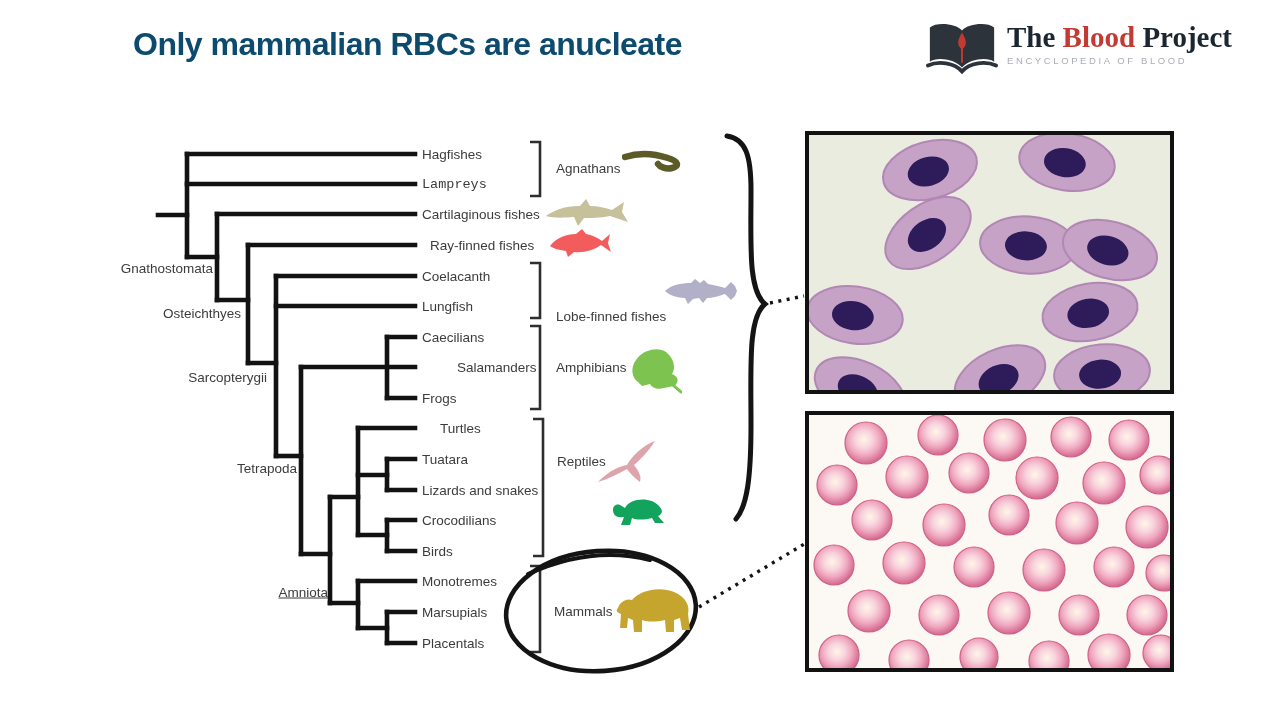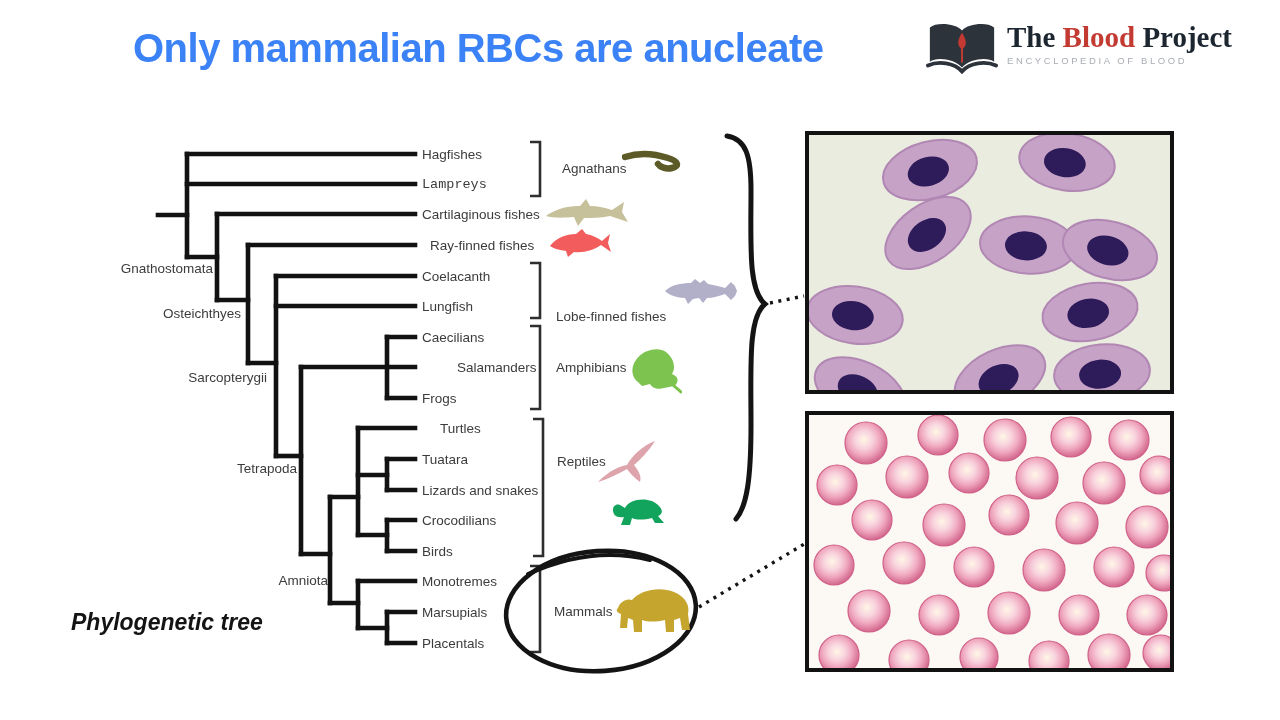--- a/index.html
+++ b/index.html
@@ -1,19 +1,19 @@
 <!DOCTYPE html>
 <html><head>
 <meta charset="utf-8">
 <style>
   html,body{margin:0;padding:0;background:#ffffff;}
   #canvas{position:relative;width:1280px;height:720px;background:#ffffff;overflow:hidden;
           font-family:"Liberation Sans", sans-serif;}
   .abs{position:absolute;}
-  #title{left:133px;top:26px;font-size:40px;font-weight:700;letter-spacing:-0.5px;color:#3b82f6;white-space:nowrap;}
+  #title{left:133px;top:26px;font-size:32px;font-weight:700;letter-spacing:-0.5px;color:#0c4a6e;white-space:nowrap;}
   #caption{left:71px;top:609px;font-size:23px;font-weight:700;font-style:italic;color:#141414;white-space:nowrap;}
   .tree-label{font-size:13.5px;color:#3c3c3c;white-space:nowrap;transform:translateY(-50%);}
   .clade-label{font-size:13.5px;color:#3c3c3c;white-space:nowrap;transform:translateY(-50%);text-align:right;}
   .group-label{font-size:13.5px;color:#3c3c3c;white-space:nowrap;transform:translateY(-50%);}
   #overlay-svg{left:0;top:0;}
   .micro{position:absolute;border:4px solid #121212;box-sizing:border-box;background:#fff;}
   #micro-top{left:805px;top:131px;width:369px;height:263px;}
   #micro-bottom{left:805px;top:411px;width:369px;height:261px;}
   .micro svg{display:block;width:100%;height:100%;}
   #logo{left:925px;top:20px;width:330px;height:60px;display:flex;align-items:flex-start;}
@@ -119,23 +119,23 @@
   <div class="abs tree-label" style="left:422px;top:520px;">Crocodilians</div>
   <div class="abs tree-label" style="left:422px;top:551px;">Birds</div>
   <div class="abs tree-label" style="left:422px;top:581px;">Monotremes</div>
   <div class="abs tree-label" style="left:422px;top:612px;">Marsupials</div>
   <div class="abs tree-label" style="left:422px;top:643px;">Placentals</div>
 
   <div class="abs clade-label" style="right:1067px;top:268px;">Gnathostomata</div>
   <div class="abs clade-label" style="right:1039px;top:313px;">Osteichthyes</div>
   <div class="abs clade-label" style="right:1013px;top:377px;">Sarcopterygii</div>
   <div class="abs clade-label" style="right:983px;top:468px;">Tetrapoda</div>
-  <div class="abs clade-label" style="right:952px;top:580px;">Amniota</div>
-
-  <div class="abs group-label" style="left:556px;top:168px;margin-left:6px;">Agnathans</div>
+  <div class="abs clade-label" style="right:952px;top:592px;text-decoration:underline;">Amniota</div>
+
+  <div class="abs group-label" style="left:556px;top:168px;">Agnathans</div>
   <div class="abs group-label" style="left:556px;top:293px;margin-top:23px;">Lobe-finned fishes</div>
   <div class="abs group-label" style="left:556px;top:367px;">Amphibians</div>
   <div class="abs group-label" style="left:557px;top:461px;">Reptiles</div>
   <div class="abs group-label" style="left:554px;top:611px;">Mammals</div>
 
   <svg class="icon-svg" style="left:622px;top:148px;" width="64" height="28" viewBox="0 0 64 28">
     <path d="M 3 9 C 18 4 34 6 46 10 C 56 13 58 18 50 20 C 44 21.5 38 19 36 16" fill="none" stroke-width="6.5" stroke-linecap="round" stroke="#5c5b28"></path>
   </svg>
   <svg class="icon-svg" style="left:544px;top:198px;" width="84" height="32" viewBox="0 0 84 32">
     <path d="M 2 18 C 10 12 22 8 34 8 L 36 8 L 42 1 L 46 8 C 54 8 62 10 68 12 L 80 4 L 78 14 L 84 24 L 66 18 C 56 20 48 20 40 20 L 34 28 L 30 19 C 18 20 8 20 2 18 Z" fill="#c6c19b"></path>
@@ -250,15 +250,14 @@
           <circle cx="30" cy="240" r="20" fill="url(#rbcGrad)" stroke="#d06088" stroke-width="1.2"></circle>
           <circle cx="100" cy="245" r="20" fill="url(#rbcGrad)" stroke="#d06088" stroke-width="1.2"></circle>
           <circle cx="170" cy="242" r="19" fill="url(#rbcGrad)" stroke="#d06088" stroke-width="1.2"></circle>
           <circle cx="240" cy="246" r="20" fill="url(#rbcGrad)" stroke="#d06088" stroke-width="1.2"></circle>
           <circle cx="300" cy="240" r="21" fill="url(#rbcGrad)" stroke="#d06088" stroke-width="1.2"></circle>
           <circle cx="352" cy="238" r="18" fill="url(#rbcGrad)" stroke="#d06088" stroke-width="1.2"></circle>
         </g>
     </svg>
   </div>
 
-  <div id="caption" class="abs">Phylogenetic tree</div>
 
 </div>
 
 </body></html>

